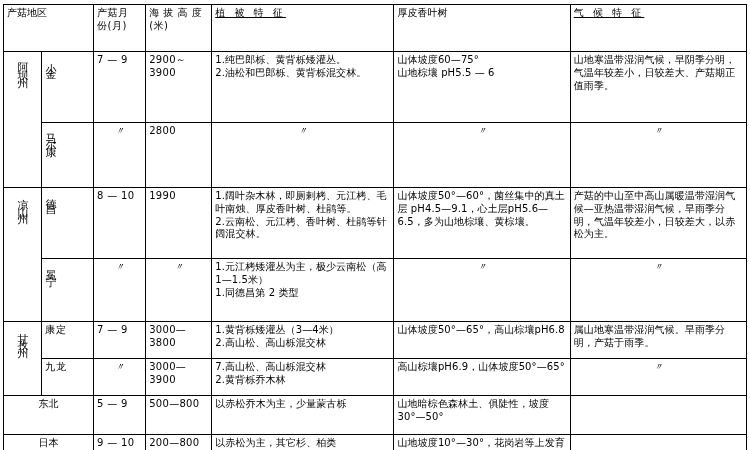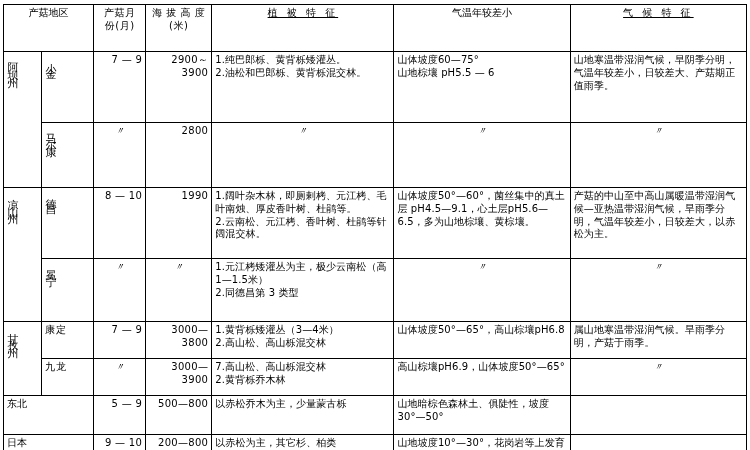--- a/index.html
+++ b/index.html
@@ -38,21 +38,20 @@
   col.c-region { width: 38px; }
   col.c-place  { width: 52px; }
   col.c-month  { width: 52px; }
   col.c-alt    { width: 66px; }
   col.c-veg    { width: 182px; }
   col.c-soil   { width: 176px; }
   col.c-clim   { width: 176px; }
 
   
   thead td {
-    text-align: center;
     vertical-align: middle;
     height: 42px;
     font-size: 10.5px;
     line-height: 1.3;
   }
   .hdr-wide {
     letter-spacing: 3px;
     text-decoration: underline;
   }
   .hdr-two {
@@ -64,40 +63,40 @@
   
   .vstack {
     writing-mode: vertical-rl;
     text-orientation: upright;
     margin: 0 auto;
     letter-spacing: 7px;
     font-size: 11px;
     line-height: 1;
   }
   .cell-center {
-    text-align: left;
+    text-align: center;
     vertical-align: middle;
   }
   .place {
     text-align: left;
     vertical-align: middle;
     font-size: 11px;
     line-height: 1.9;
     letter-spacing: 1px;
   }
   .place-v {
     writing-mode: vertical-rl;
     text-orientation: upright;
     margin: 0 auto;
     letter-spacing: 6px;
     font-size: 11px;
     line-height: 1;
   }
   .num {
-    text-align: right;
+    text-align: left;
     vertical-align: middle;
     font-size: 10.5px;
     letter-spacing: 0.3px;
   }
   .ditto {
     text-align: center;
     vertical-align: middle;
     font-style: italic;
     font-size: 11px;
   }
@@ -132,21 +131,21 @@
         <td colspan="2"><span>产菇地区</span></td>
         <td>
             <span class="hdr-two">产菇月
 份(月)</span>
           </td>
         <td>
             <span class="hdr-two">海 拔 高 度
 (米)</span>
           </td>
         <td><span class="hdr-wide">植 被 特 征</span></td>
-        <td><span>气温年较差小</span></td>
+        <td><span>厚皮香叶树</span></td>
         <td><span class="hdr-wide">气 候 特 征</span></td>
       </tr>
     </thead>
     <tbody>
 
       <tr>
         <td rowspan="2" class="cell-center">
           <span class="vstack">阿坝州</span>
         </td>
         <td class="place tall-a">
@@ -187,21 +186,21 @@
         <td class="txt">产菇的中山至中高山属暖温带湿润气候—亚热温带湿润气候，旱雨季分明，气温年较差小，日较差大，以赤松为主。</td>
       </tr>
 
       <tr>
         <td class="place tall-d">
           <span class="place-v">冕宁</span>
         </td>
         <td class="ditto">〃</td>
         <td class="ditto">〃</td>
         <td class="txt">1.元江栲矮灌丛为主，极少云南松（高1—1.5米）
-2.同德昌第 3 类型</td>
+1.同德昌第 2 类型</td>
         <td class="ditto">〃</td>
         <td class="ditto">〃</td>
       </tr>
 
       <tr>
         <td rowspan="2" class="cell-center">
           <span class="vstack">甘孜州</span>
         </td>
         <td class="place tall-h">
           <span>康定</span>

